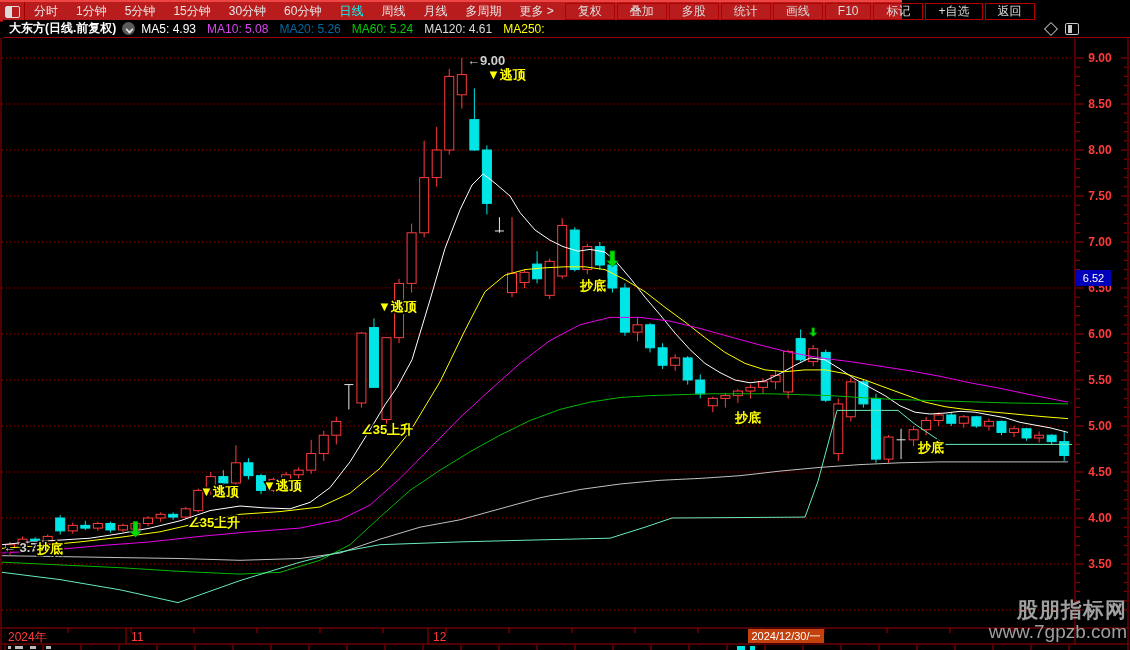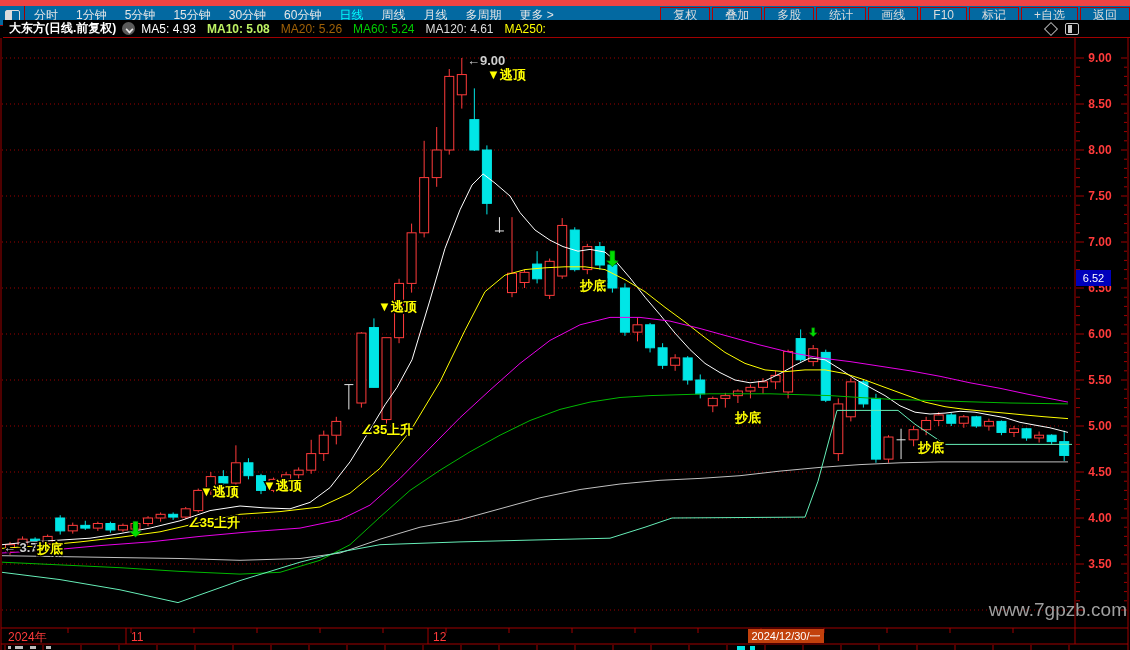--- a/index.html
+++ b/index.html
@@ -1,21 +1,21 @@
 <!DOCTYPE html>
 <html><head>
 <meta charset="utf-8">
 <style>
   html,body{margin:0;padding:0;background:#000;}
   .screen{position:relative;width:1130px;height:650px;background:#000;overflow:hidden;
           font-family:"Liberation Sans","DejaVu Sans",sans-serif;-webkit-font-smoothing:none;}
   #chart-svg{position:absolute;left:0;top:0;z-index:1;}
   
-  .menubar{position:absolute;left:0;top:0;width:1130px;height:19px;background:#0369a1;
-           border-top:6px solid #ef4444;border-bottom:1px solid #a00000;z-index:3;
+  .menubar{position:absolute;left:0;top:0;width:902px;height:19px;background:#b91c1c;
+           border-top:2px solid #ef4444;border-bottom:1px solid #a00000;z-index:3;
            display:flex;align-items:center;font-size:12px;color:#e6e6e6;}
   .winicon-box{width:24px;height:19px;border-right:1px solid #a00000;display:flex;align-items:center;justify-content:center;flex:0 0 auto;}
   .winicon{width:13px;height:10px;border:1px solid #dcdcdc;border-radius:2px;position:relative;}
   .winicon::after{content:"";position:absolute;left:0;top:0;width:6px;height:10px;background:#dcdcdc;}
   .mitem{padding:0 9px;cursor:default;white-space:nowrap;}
   .mitem.active{color:#00ffff;}
   .menu-right{margin-left:auto;display:flex;align-items:center;height:19px;}
   .rbox{border:1px solid #b00000;color:#dcdcdc;font-size:12px;height:15px;line-height:15px;
         padding:0 12px;margin-left:2px;white-space:nowrap;}
   
@@ -542,31 +542,32 @@
       <span class="rbox">标记</span>
       <span class="rbox">+自选</span>
       <span class="rbox">返回</span>
     </div>
   </div>
 
   <div class="titlebar">
     <span class="stockname">大东方(日线.前复权)</span>
     <span class="chev-circle"></span>
     <span class="ma-item" id="ma0" style="color: rgb(255, 255, 255);">MA5: 4.93</span>
-    <span class="ma-item" id="ma1" style="color: #bef264; font-weight: bold;">MA10: 5.08</span>
-    <span class="ma-item" id="ma2" style="color: #a16207;">MA20: 5.26</span>
+    <span class="ma-item" id="ma1" style="color: #d946ef;">MA10: 5.08</span>
+    <span class="ma-item" id="ma2" style="color: #0369a1;">MA20: 5.26</span>
     <span class="ma-item" id="ma3" style="color: rgb(0, 204, 0);">MA60: 5.24</span>
     <span class="ma-item" id="ma4" style="color: rgb(221, 221, 221);">MA120: 4.61</span>
     <span class="ma-item" id="ma5" style="color: rgb(255, 255, 0);">MA250:</span>
     <div class="title-icons">
       <span class="diamond"></span>
       <span class="paneicon"></span>
     </div>
   </div>
 
   <div class="price-cursor">6.52</div>
   <div class="date-cursor">2024/12/30/一</div>
 
   <div class="watermark">
+    <div class="wm1">股朋指标网</div>
     <div class="wm2">www.7gpzb.com</div>
   </div>
 
 </div>
 
 </body></html>

